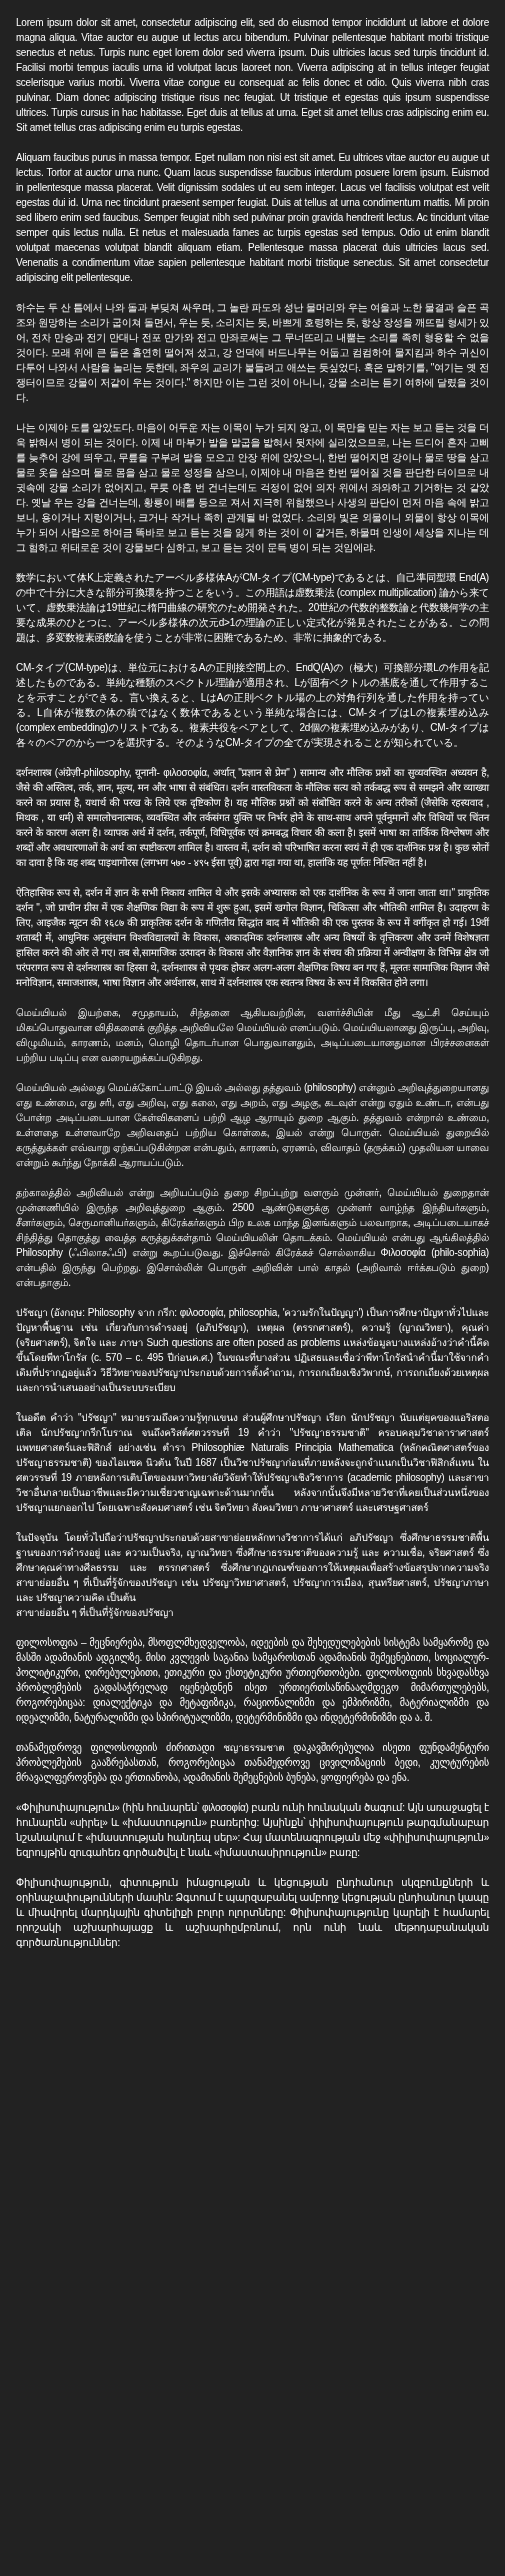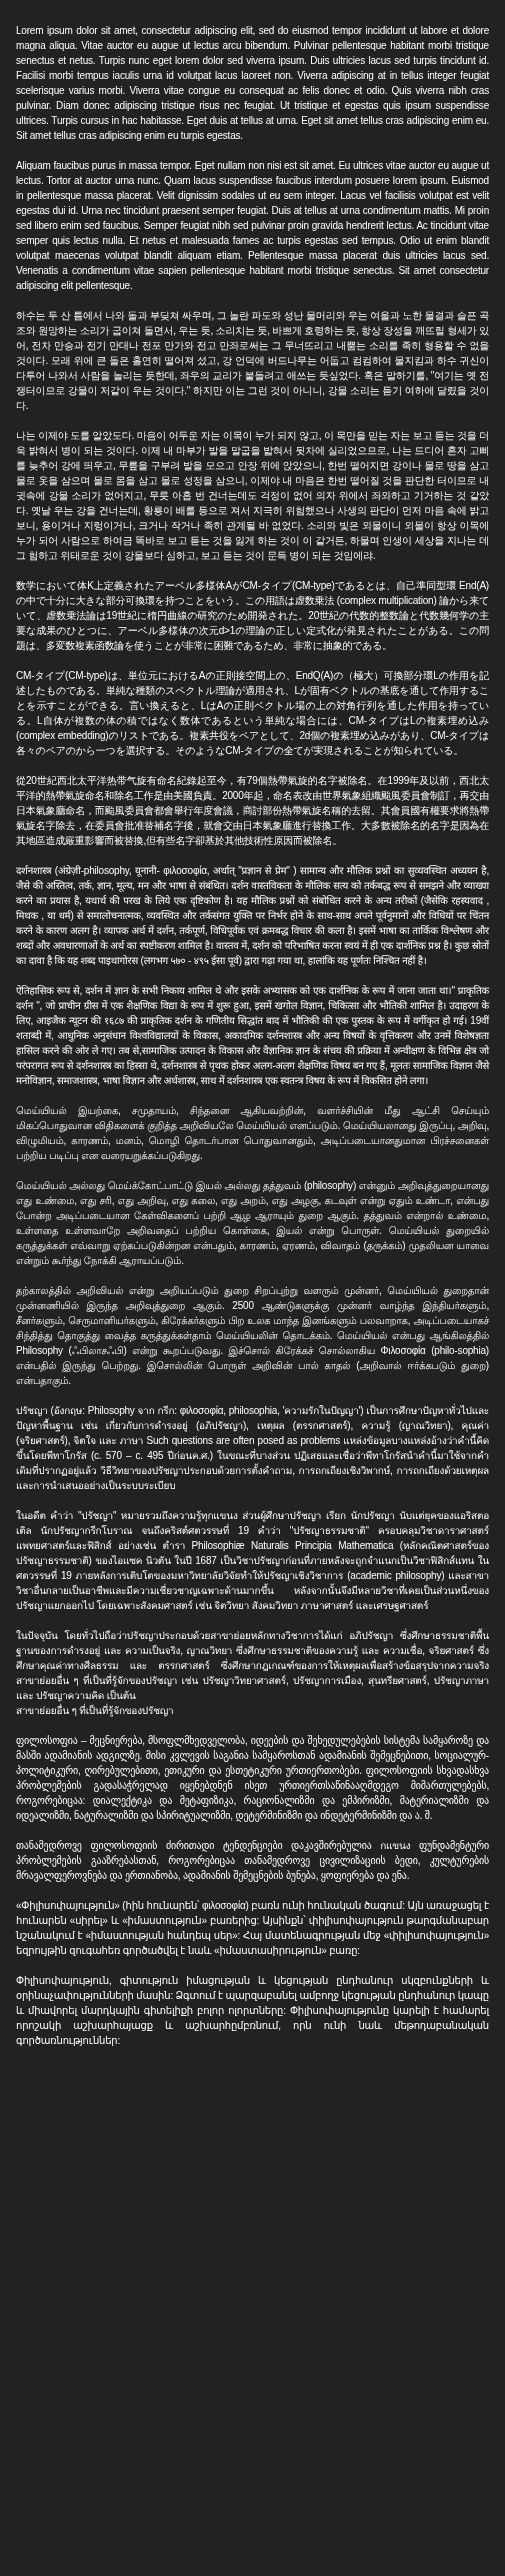--- a/index.html
+++ b/index.html
@@ -17,42 +17,41 @@
   .page {
     box-sizing: border-box;
     width: 505px;
     padding: 15px 16px 0 16px;
     font-size: 10px;
     line-height: 15px;
     letter-spacing: -0.2px;
     text-align: justify;
   }
   .page p {
-    margin: 8px 0 15px 0;
+    margin: 0 0 15px 0;
     white-space: pre-wrap;
   }
 </style>
 </head>
 <body style="background: rgb(34, 34, 34); color: rgb(255, 255, 255);">
 
 <main class="page">
   <p lang="en">Lorem ipsum dolor sit amet, consectetur adipiscing elit, sed do eiusmod tempor incididunt ut labore et dolore magna aliqua. Vitae auctor eu augue ut lectus arcu bibendum. Pulvinar pellentesque habitant morbi tristique senectus et netus. Turpis nunc eget lorem dolor sed viverra ipsum. Duis ultricies lacus sed turpis tincidunt id. Facilisi morbi tempus iaculis urna id volutpat lacus laoreet non. Viverra adipiscing at in tellus integer feugiat scelerisque varius morbi. Viverra vitae congue eu consequat ac felis donec et odio. Quis viverra nibh cras pulvinar. Diam donec adipiscing tristique risus nec feugiat. Ut tristique et egestas quis ipsum suspendisse ultrices. Turpis cursus in hac habitasse. Eget duis at tellus at urna. Eget sit amet tellus cras adipiscing enim eu. Sit amet tellus cras adipiscing enim eu turpis egestas.</p>
   <p lang="en">Aliquam faucibus purus in massa tempor. Eget nullam non nisi est sit amet. Eu ultrices vitae auctor eu augue ut lectus. Tortor at auctor urna nunc. Quam lacus suspendisse faucibus interdum posuere lorem ipsum. Euismod in pellentesque massa placerat. Velit dignissim sodales ut eu sem integer. Lacus vel facilisis volutpat est velit egestas dui id. Urna nec tincidunt praesent semper feugiat. Duis at tellus at urna condimentum mattis. Mi proin sed libero enim sed faucibus. Semper feugiat nibh sed pulvinar proin gravida hendrerit lectus. Ac tincidunt vitae semper quis lectus nulla. Et netus et malesuada fames ac turpis egestas sed tempus. Odio ut enim blandit volutpat maecenas volutpat blandit aliquam etiam. Pellentesque massa placerat duis ultricies lacus sed. Venenatis a condimentum vitae sapien pellentesque habitant morbi tristique senectus. Sit amet consectetur adipiscing elit pellentesque.</p>
   <p lang="ko">하수는 두 산 틈에서 나와 돌과 부딪쳐 싸우며, 그 놀란 파도와 성난 물머리와 우는 여울과 노한 물결과 슬픈 곡조와 원망하는 소리가 굽이쳐 돌면서, 우는 듯, 소리치는 듯, 바쁘게 호령하는 듯, 항상 장성을 깨뜨릴 형세가 있어, 전차 만승과 전기 만대나 전포 만가와 전고 만좌로써는 그 무너뜨리고 내뿜는 소리를 족히 형용할 수 없을 것이다. 모래 위에 큰 돌은 홀연히 떨어져 섰고, 강 언덕에 버드나무는 어둡고 컴컴하여 물지킴과 하수 귀신이 다투어 나와서 사람을 놀리는 듯한데, 좌우의 교리가 붙들려고 애쓰는 듯싶었다. 혹은 말하기를, "여기는 옛 전쟁터이므로 강물이 저같이 우는 것이다." 하지만 이는 그런 것이 아니니, 강물 소리는 듣기 여하에 달렸을 것이다.</p>
   <p lang="ko">나는 이제야 도를 알았도다. 마음이 어두운 자는 이목이 누가 되지 않고, 이 목만을 믿는 자는 보고 듣는 것을 더욱 밝혀서 병이 되는 것이다. 이제 내 마부가 발을 말굽을 밟혀서 뒷차에 실리었으므로, 나는 드디어 혼자 고삐를 늦추어 강에 띄우고, 무릎을 구부려 발을 모으고 안장 위에 앉았으니, 한번 떨어지면 강이나 물로 땅을 삼고 물로 옷을 삼으며 물로 몸을 삼고 물로 성정을 삼으니, 이제야 내 마음은 한번 떨어질 것을 판단한 터이므로 내 귓속에 강물 소리가 없어지고, 무릇 아홉 번 건너는데도 걱정이 없어 의자 위에서 좌와하고 기거하는 것 같았다. 옛날 우는 강을 건너는데, 황룡이 배를 등으로 져서 지극히 위험했으나 사생의 판단이 먼저 마음 속에 밝고 보니, 용이거나 지렁이거나, 크거나 작거나 족히 관계될 바 없었다. 소리와 빛은 외물이니 외물이 항상 이목에 누가 되어 사람으로 하여금 똑바로 보고 듣는 것을 잃게 하는 것이 이 같거든, 하물며 인생이 세상을 지나는 데 그 험하고 위태로운 것이 강물보다 심하고, 보고 듣는 것이 문득 병이 되는 것임에랴.</p>
   <p lang="ja">数学において体K上定義されたアーベル多様体AがCM-タイプ(CM-type)であるとは、自己準同型環 End(A)の中で十分に大きな部分可換環を持つことをいう。この用語は虚数乗法 (complex multiplication) 論から来ていて、虚数乗法論は19世紀に楕円曲線の研究のため開発された。20世紀の代数的整数論と代数幾何学の主要な成果のひとつに、アーベル多様体の次元d&gt;1の理論の正しい定式化が発見されたことがある。この問題は、多変数複素函数論を使うことが非常に困難であるため、非常に抽象的である。</p>
   <p lang="ja">CM-タイプ(CM-type)は、単位元におけるAの正則接空間上の、EndQ(A)の（極大）可換部分環Lの作用を記述したものである。単純な種類のスペクトル理論が適用され、Lが固有ベクトルの基底を通して作用することを示すことができる。言い換えると、LはAの正則ベクトル場の上の対角行列を通した作用を持っている。L自体が複数の体の積ではなく数体であるという単純な場合には、CM-タイプはLの複素埋め込み(complex embedding)のリストである。複素共役をペアとして、2d個の複素埋め込みがあり、CM-タイプは各々のペアのから一つを選択する。そのようなCM-タイプの全てが実現されることが知られている。</p>
-  <p lang="zh">從20世紀西北太平洋热带气旋有命名紀錄起至今，有79個熱帶氣旋的名字被除名。在1999年及以前，西北太平洋的熱帶氣旋命名和除名工作是由美國負責。2000年起，命名表改由世界氣象組織颱風委員會制訂，再交由日本氣象廳命名，而颱風委員會都會舉行年度會議，商討部份熱帶氣旋名稱的去留。其會員國有權要求將熱帶氣旋名字除去，在委員會批准替補名字後，就會交由日本氣象廳進行替換工作。大多數被除名的名字是因為在其地區造成嚴重影響而被替換,但有些名字卻基於其他技術性原因而被除名。</p>
   <p lang="hi">दर्शनशास्त्र (अंग्रेज़ी-philosophy, यूनानी- φιλοσοφία, अर्थात् "प्रज्ञान से प्रेम" ) सामान्य और मौलिक प्रश्नों का सुव्यवस्थित अध्ययन है, जैसे की अस्तित्व, तर्क, ज्ञान, मूल्य, मन और भाषा से संबंधित। दर्शन वास्तविकता के मौलिक सत्य को तर्कबद्ध रूप से समझने और व्याख्या करने का प्रयास है, यथार्थ की परख के लिये एक दृष्टिकोण है। यह मौलिक प्रश्नों को संबोधित करने के अन्य तरीकों (जैसेकि रहस्यवाद , मिथक , या धर्म) से समालोचनात्मक, व्यवस्थित और तर्कसंगत युक्ति पर निर्भर होने के साथ-साथ अपने पूर्वनुमानों और विधियों पर चिंतन करने के कारण अलग है। व्यापक अर्थ में दर्शन, तर्कपूर्ण, विधिपूर्वक एवं क्रमबद्ध विचार की कला है। इसमें भाषा का तार्किक विश्लेषण और शब्दों और अवधारणाओं के अर्थ का स्पष्टीकरण शामिल है। वास्तव में, दर्शन को परिभाषित करना स्वयं में ही एक दार्शनिक प्रश्न है। कुछ स्रोतों का दावा है कि यह शब्द पाइथागोरस (लगभग ५७० - ४९५ ईसा पूर्व) द्वारा गढ़ा गया था, हालांकि यह पूर्णतः निश्चित नहीं है।</p>
   <p lang="hi">ऐतिहासिक रूप से, दर्शन में ज्ञान के सभी निकाय शामिल थे और इसके अभ्यासक को एक दार्शनिक के रूप में जाना जाता था।" प्राकृतिक दर्शन ", जो प्राचीन ग्रीस में एक शैक्षणिक विद्या के रूप में शुरू हुआ, इसमें खगोल विज्ञान, चिकित्सा और भौतिकी शामिल है। उदाहरण के लिए, आइजैक न्यूटन की १६८७ की प्राकृतिक दर्शन के गणितीय सिद्धांत बाद में भौतिकी की एक पुस्तक के रूप में वर्गीकृत हो गई। 19वीं शताब्दी में, आधुनिक अनुसंधान विश्वविद्यालयों के विकास, अकादमिक दर्शनशास्त्र और अन्य विषयों के वृत्तिकरण और उनमें विशेषज्ञता हासिल करने की ओर ले गए। तब से,सामाजिक उत्पादन के विकास और वैज्ञानिक ज्ञान के संचय की प्रक्रिया में अन्वीक्षण के विभिन्न क्षेत्र जो परंपरागत रूप से दर्शनशास्त्र का हिस्सा थे, दर्शनशास्त्र से पृथक होकर अलग-अलग शैक्षणिक विषय बन गए हैं, मूलतः सामाजिक विज्ञान जैसे मनोविज्ञान, समाजशास्त्र, भाषा विज्ञान और अर्थशास्त्र, साथ में दर्शनशास्त्र एक स्वतन्त्र विषय के रूप में विकसित होने लगा।</p>
   <p lang="ta">மெய்யியல் இயற்கை, சமுதாயம், சிந்தனை ஆகியவற்றின், வளர்ச்சியின் மீது ஆட்சி செய்யும் மிகப்பொதுவான விதிகளைக் குறித்த அறிவியலே மெய்யியல் எனப்படும். மெய்யியலானது இருப்பு, அறிவு, விழுமியம், காரணம், மனம், மொழி தொடர்பான பொதுவானதும், அடிப்படையானதுமான பிரச்சனைகள் பற்றிய படிப்பு என வரையறுக்கப்படுகிறது.</p>
   <p lang="ta">மெய்யியல் அல்லது மெய்க்கோட்பாட்டு இயல் அல்லது தத்துவம் (philosophy) என்னும் அறிவுத்துறையானது எது உண்மை, எது சரி, எது அறிவு, எது கலை, எது அறம், எது அழகு, கடவுள் என்று ஏதும் உண்டா, என்பது போன்ற அடிப்படையான கேள்விகளைப் பற்றி ஆழ ஆராயும் துறை ஆகும். தத்துவம் என்றால் உண்மை, உள்ளதை உள்ளவாறே அறிவதைப் பற்றிய கொள்கை, இயல் என்று பொருள். மெய்யியல் துறையில் கருத்துக்கள் எவ்வாறு ஏற்கப்படுகின்றன என்பதும், காரணம், ஏரணம், விவாதம் (தருக்கம்) முதலியன யாவை என்றும் கூர்ந்து நோக்கி ஆராயப்படும்.</p>
   <p lang="ta">தற்காலத்தில் அறிவியல் என்று அறியப்படும் துறை சிறப்புற்று வளரும் முன்னர், மெய்யியல் துறைதான் முன்னணியில் இருந்த அறிவுத்துறை ஆகும். 2500 ஆண்டுகளுக்கு முன்னர் வாழ்ந்த இந்தியர்களும், சீனர்களும், செருமானியர்களும், கிரேக்கர்களும் பிற உலக மாந்த இனங்களும் பலவாறாக, அடிப்படையாகச் சிந்தித்து தொகுத்து வைத்த கருத்துக்கள்தாம் மெய்யியலின் தொடக்கம். மெய்யியல் என்பது ஆங்கிலத்தில் Philosophy (ஃபிலாசஃபி) என்று கூறப்படுவது. இச்சொல் கிரேக்கச் சொல்லாகிய Φιλοσοφία (philo-sophia) என்பதில் இருந்து பெற்றது. இசொல்லின் பொருள் அறிவின் பால் காதல் (அறிவால் ஈர்க்கபடும் துறை) என்பதாகும்.</p>
   <p lang="th">ปรัชญา (อังกฤษ: Philosophy จาก กรีก: φιλοσοφία, philosophia, 'ความรักในปัญญา') เป็นการศึกษาปัญหาทั่วไปและปัญหาพื้นฐาน เช่น เกี่ยวกับการดำรงอยู่ (อภิปรัชญา), เหตุผล (ตรรกศาสตร์), ความรู้ (ญาณวิทยา), คุณค่า (จริยศาสตร์), จิตใจ และ ภาษา Such questions are often posed as problems แหล่งข้อมูลบางแหล่งอ้างว่าคำนี้คิดขึ้นโดยพีทาโกรัส (c. 570 – c. 495 ปีก่อนค.ศ.) ในขณะที่บางส่วน ปฏิเสธและเชื่อว่าพีทาโกรัสนำคำนี้มาใช้จากคำเดิมที่ปรากฏอยู่แล้ว วิธีวิทยาของปรัชญาประกอบด้วยการตั้งคำถาม, การถกเถียงเชิงวิพากษ์, การถกเถียงด้วยเหตุผล และการนำเสนออย่างเป็นระบบระเบียบ</p>
   <p lang="th">ในอดีต คำว่า "ปรัชญา" หมายรวมถึงความรู้ทุกแขนง ส่วนผู้ศึกษาปรัชญา เรียก นักปรัชญา นับแต่ยุคของแอริสตอเติล นักปรัชญากรีกโบราณ จนถึงคริสต์ศตวรรษที่ 19 คำว่า "ปรัชญาธรรมชาติ" ครอบคลุมวิชาดาราศาสตร์ แพทยศาสตร์และฟิสิกส์ อย่างเช่น ตำรา Philosophiæ Naturalis Principia Mathematica (หลักคณิตศาสตร์ของปรัชญาธรรมชาติ) ของไอแซค นิวตัน ในปี 1687 เป็นวิชาปรัชญาก่อนที่ภายหลังจะถูกจำแนกเป็นวิชาฟิสิกส์แทน ในศตวรรษที่ 19 ภายหลังการเติบโตของมหาวิทยาลัยวิจัยทำให้ปรัชญาเชิงวิชาการ (academic philosophy) และสาขาวิชาอื่นกลายเป็นอาชีพและมีความเชี่ยวชาญเฉพาะด้านมากขึ้น หลังจากนั้นจึงมีหลายวิชาที่เคยเป็นส่วนหนึ่งของปรัชญาแยกออกไป โดยเฉพาะสังคมศาสตร์ เช่น จิตวิทยา สังคมวิทยา ภาษาศาสตร์ และเศรษฐศาสตร์</p>
   <p lang="th">ในปัจจุบัน โดยทั่วไปถือว่าปรัชญาประกอบด้วยสาขาย่อยหลักทางวิชาการได้แก่ อภิปรัชญา ซึ่งศึกษาธรรมชาติพื้นฐานของการดำรงอยู่ และ ความเป็นจริง, ญาณวิทยา ซึ่งศึกษาธรรมชาติของความรู้ และ ความเชื่อ, จริยศาสตร์ ซึ่งศึกษาคุณค่าทางศีลธรรม และ ตรรกศาสตร์ ซึ่งศึกษากฎเกณฑ์ของการให้เหตุผลเพื่อสร้างข้อสรุปจากความจริง สาขาย่อยอื่น ๆ ที่เป็นที่รู้จักของปรัชญา เช่น ปรัชญาวิทยาศาสตร์, ปรัชญาการเมือง, สุนทรียศาสตร์, ปรัชญาภาษา และ ปรัชญาความคิด เป็นต้น
 สาขาย่อยอื่น ๆ ที่เป็นที่รู้จักของปรัชญา</p>
   <p lang="ka">ფილოსოფია – მეცნიერება, მსოფლმხედველობა, იდეების და შეხედულებების სისტემა სამყაროზე და მასში ადამიანის ადგილზე. მისი კვლევის საგანია სამყაროსთან ადამიანის შემეცნებითი, სოციალურ-პოლიტიკური, ღირებულებითი, ეთიკური და ესთეტიკური ურთიერთობები. ფილოსოფიის სხვადასხვა პრობლემების გადასაჭრელად იყენებდნენ ისეთ ურთიერთსაწინააღმდეგო მიმართულებებს, როგორებიცაა: დიალექტიკა და მეტაფიზიკა, რაციონალიზმი და ემპირიზმი, მატერიალიზმი და იდეალიზმი, ნატურალიზმი და სპირიტუალიზმი, დეტერმინიზმი და ინდეტერმინიზმი და ა. შ.</p>
-  <p lang="ka">თანამედროვე ფილოსოფიის ძირითადი ტენდენციები დაკავშირებულია กแขนง ფუნდამენტური პრობლემების გააზრებასთან, როგორებიცაა თანამედროვე ცივილიზაციის ბედი, კულტურების მრავალფეროვნება და ერთიანობა, ადამიანის შემეცნების ბუნება, ყოფიერება და ენა.</p>
+  <p lang="ka">თანამედროვე ფილოსოფიის ძირითადი ชญาธรรมชาต დაკავშირებულია ისეთი ფუნდამენტური პრობლემების გააზრებასთან, როგორებიცაა თანამედროვე ცივილიზაციის ბედი, კულტურების მრავალფეროვნება და ერთიანობა, ადამიანის შემეცნების ბუნება, ყოფიერება და ენა.</p>
   <p lang="hy">«Փիլիսոփայություն» (հին հունարեն՝ φιλοσοφία) բառն ունի հունական ծագում: Այն առաջացել է հունարեն «սիրել» և «իմաստություն» բառերից: Այսինքն՝ փիլիսոփայություն թարգմանաբար նշանակում է «իմաստության հանդեպ սեր»: Հայ մատենագրության մեջ «փիլիսոփայություն» եզրույթին զուգահեռ գործածվել է նաև «իմաստասիրություն» բառը:</p>
   <p lang="hy">Փիլիսոփայություն, գիտություն իմացության և կեցության ընդհանուր սկզբունքների և օրինաչափությունների մասին: Ձգտում է պարզաբանել ամբողջ կեցության ընդհանուր կապը և միավորել մարդկային գիտելիքի բոլոր ոլորտները: Փիլիսոփայությունը կարելի է համարել որոշակի աշխարհայացք և աշխարհըմբռնում, որն ունի նաև մեթոդաբանական գործառնություններ:</p>
 </main>
 
 
 </body></html>

